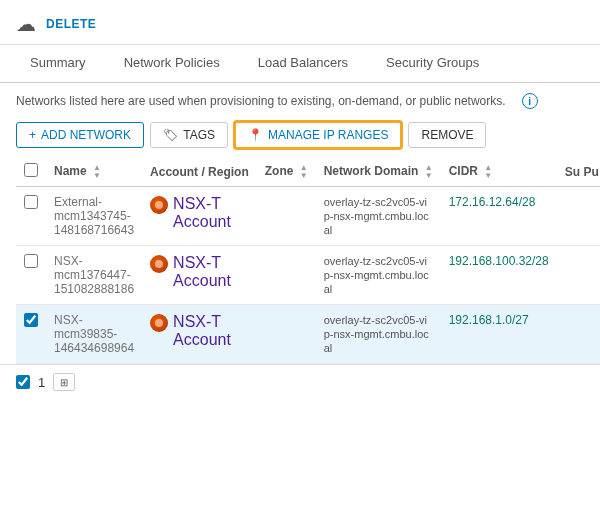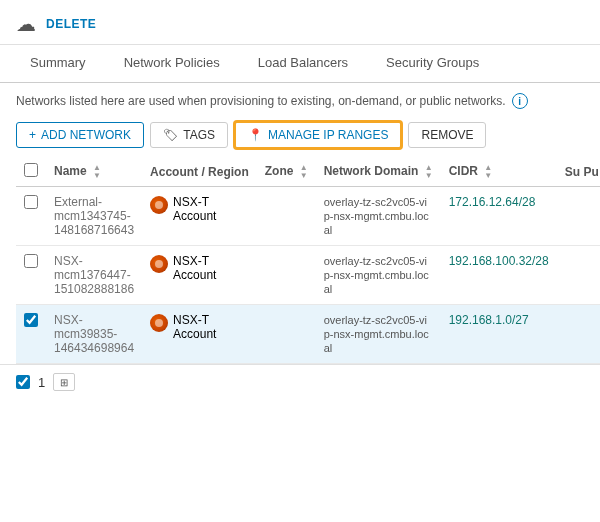--- a/index.html
+++ b/index.html
@@ -63,21 +63,21 @@
       font-weight: bold;
     }
 
     
     .info-bar {
       padding: 10px 16px 6px 16px;
       font-size: 12px;
       color: #555;
       display: flex;
       align-items: center;
-      gap: 6px;
+      gap: 16px;
     }
     .info-icon {
       display: inline-flex;
       align-items: center;
       justify-content: center;
       width: 16px;
       height: 16px;
       border-radius: 50%;
       border: 1.5px solid #0079b8;
       color: #0079b8;
@@ -191,22 +191,22 @@
       margin-top: 1px;
     }
     .nsx-icon-inner {
       width: 8px;
       height: 8px;
       border-radius: 50%;
       background: #fff;
       opacity: 0.5;
     }
     .acct-text {
-      font-size: 12px;
-      color: #000000;
+      font-size: 16px;
+      color: #4c1d95;
     }
     .network-domain-text {
       font-size: 11px;
       color: #555;
       word-break: break-all;
     }
     .cidr-text {
       font-size: 12px;
       color: #0f766e;
     }

